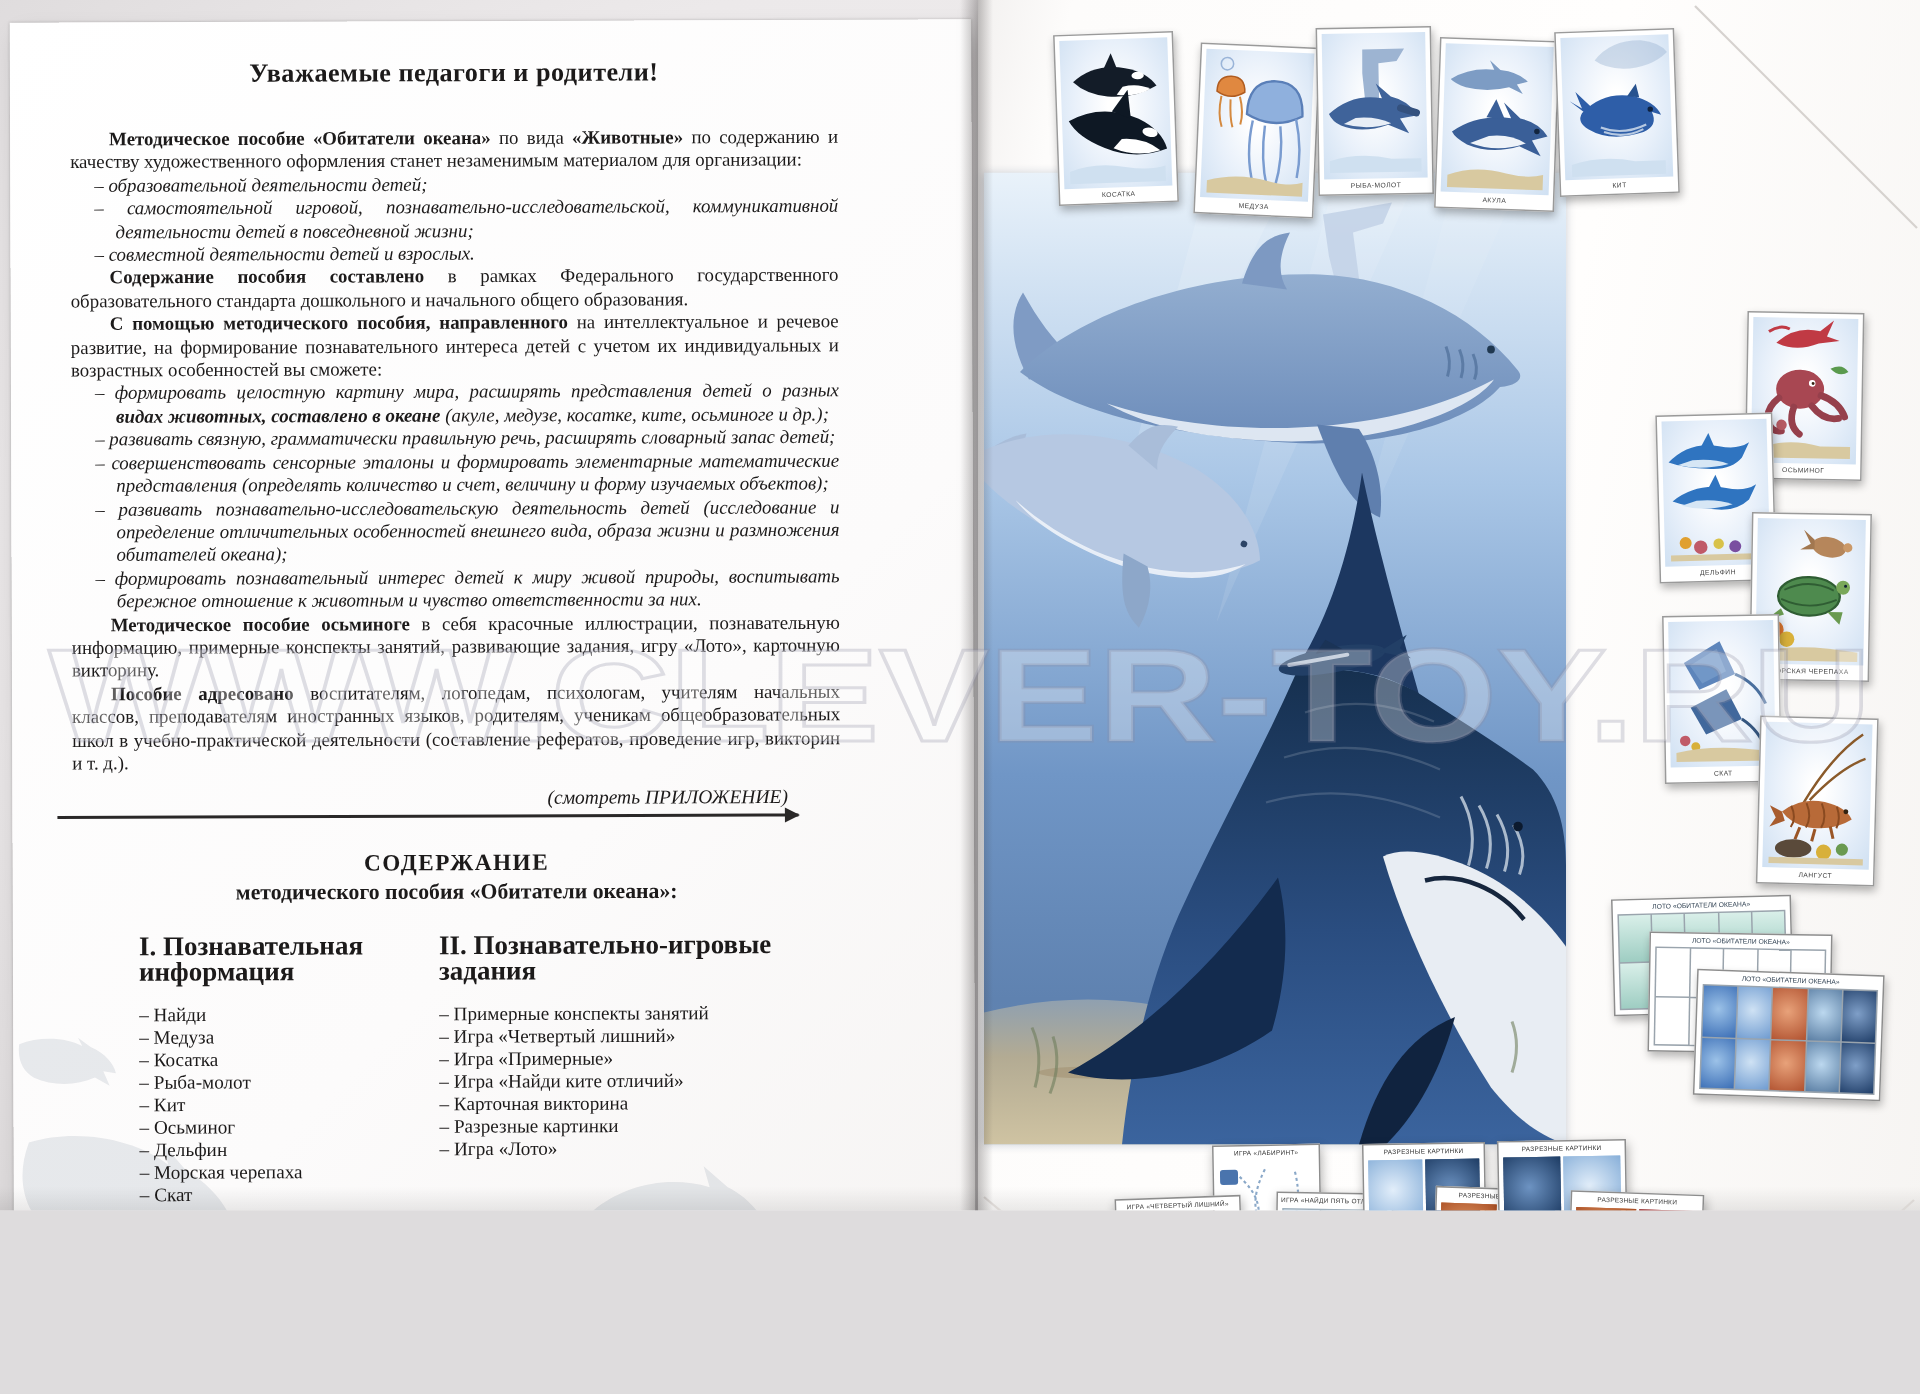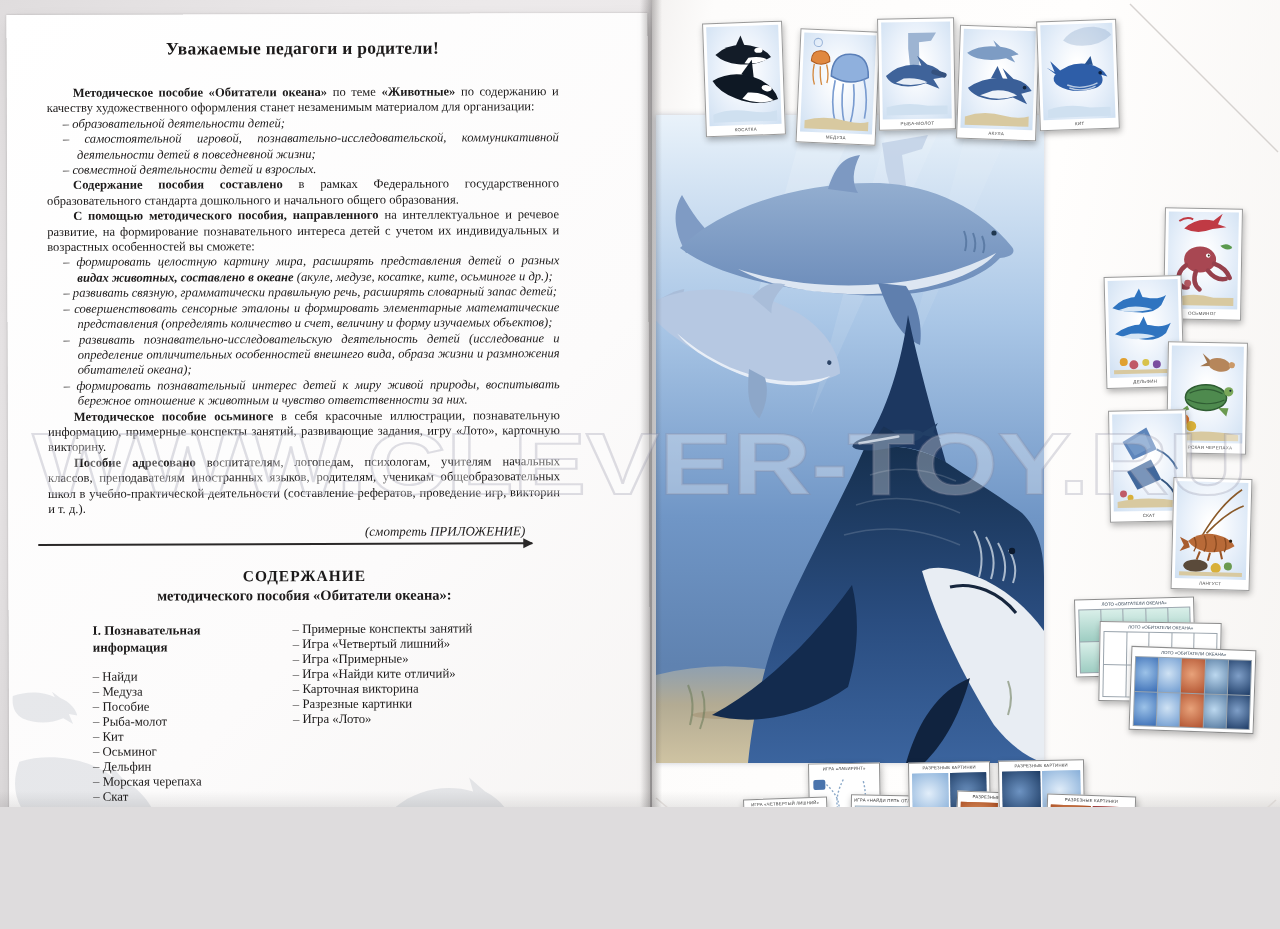--- a/index.html
+++ b/index.html
@@ -20,21 +20,21 @@
   .b{font-weight:bold;}
   .appendix{font-size:13px;font-style:italic;text-align:right;margin:8px 35px 3px 0;}
   .arrow-line{position:relative;height:2px;margin:2px 28px 0 -10px;background:#2a2828;}
   .arrow-line::after{content:"";position:absolute;right:-1px;top:-4px;border-left:10px solid #2a2828;
     border-top:5px solid transparent;border-bottom:5px solid transparent;}
   .toc-h1{font-size:15.5px;font-weight:bold;text-align:center;margin:22px 0 2px 0;letter-spacing:1px;}
   .toc-h2{font-size:14.5px;font-weight:bold;text-align:center;margin:0 0 18px 0;}
   .toc-cols{display:flex;}
   .toc-col1{margin-left:44px;width:200px;}
   .toc-col2{width:260px;}
-  .toc-head{font-size:13px;font-weight:bold;line-height:16.5px;margin-bottom:14px;white-space:pre-line;}
+  .toc-head{font-size:18px;font-weight:bold;line-height:16.5px;margin-bottom:14px;white-space:pre-line;}
   .toc-item{font-size:12.8px;line-height:14.9px;}
   
   .sketch{position:absolute;opacity:.13;pointer-events:none;}
   
   .page-right{position:absolute;left:652px;top:0;width:628px;height:915px;
     background:linear-gradient(100deg,#f3f1f0 0%,#fdfcfb 8%,#fffefd 55%,#f6f4f2 100%);
     box-shadow:0 3px 14px rgba(0,0,0,.2);}
   .spine-shadow{position:absolute;left:640px;top:0;width:22px;height:929px;
     background:linear-gradient(90deg,rgba(0,0,0,0) 0%,rgba(60,55,55,.30) 55%,rgba(0,0,0,0) 100%);z-index:30;}
   .folds{position:absolute;left:0;top:0;width:628px;height:915px;z-index:1;}
@@ -110,21 +110,21 @@
     </svg>
     <svg class="sketch" style="left:368px;top:762px;width:140px;height:148px;" viewBox="0 0 140 148">
       <g fill="#5a6a80">
         <path d="M6,44 C26,18 62,6 96,16 L92,2 L108,16 C124,24 134,38 136,52 C110,66 70,70 38,60 C22,54 10,50 6,44 Z"></path>
         <path d="M6,44 C26,18 62,6 96,16 L92,2 L108,16 C124,24 134,38 136,52 C110,66 70,70 38,60 C22,54 10,50 6,44 Z" transform="translate(16,64) scale(.9) rotate(14 70 40)"></path>
       </g>
     </svg>
 
     <div class="lp-inner">
       <h1 class="lp-title">Уважаемые педагоги и родители!</h1>
-      <p class="body ind"><span class="b">Методическое пособие «Обитатели океана»</span><span> по теме </span><span class="b">«Животные»</span><span> по содержанию и качеству художественного оформления станет незаменимым материалом для организации:</span></p>
+      <p class="body ind"><span class="b">Методическое пособие «Обитатели океана»</span><span> по вида </span><span class="b">«Животные»</span><span> по содержанию и качеству художественного оформления станет незаменимым материалом для организации:</span></p>
       <div class="bullet">– образовательной деятельности детей;</div>
       <div class="bullet">– самостоятельной игровой, познавательно-исследовательской, коммуникативной деятельности детей в повседневной жизни;</div>
       <div class="bullet">– совместной деятельности детей и взрослых.</div>
       <p class="body ind"><span class="b">Содержание пособия составлено</span><span> в рамках Федерального государственного образовательного стандарта дошкольного и начального общего образования.</span></p>
       <p class="body ind"><span class="b">С помощью методического пособия, направленного</span><span> на интеллектуальное и речевое развитие, на формирование познавательного интереса детей с учетом их индивидуальных и возрастных особенностей вы сможете:</span></p>
       <div class="bullet"><span>– формировать целостную картину мира, расширять представления детей о разных </span><span class="b">видах животных, составлено в океане</span><span> (акуле, медузе, косатке, ките, осьминоге и др.);</span></div>
       <div class="bullet">– развивать связную, грамматически правильную речь, расширять словарный запас детей;</div>
       <div class="bullet">– совершенствовать сенсорные эталоны и формировать элементарные математические представления (определять количество и счет, величину и форму изучаемых объектов);</div>
       <div class="bullet">– развивать познавательно-исследовательскую деятельность детей (исследование и определение отличительных особенностей внешнего вида, образа жизни и размножения обитателей океана);</div>
       <div class="bullet">– формировать познавательный интерес детей к миру живой природы, воспитывать бережное отношение к животным и чувство ответственности за них.</div>
@@ -133,30 +133,32 @@
       <div class="appendix">(смотреть ПРИЛОЖЕНИЕ)</div>
       <div class="arrow-line"></div>
       <div class="toc-h1">СОДЕРЖАНИЕ</div>
       <div class="toc-h2">методического пособия «Обитатели океана»:</div>
       <div class="toc-cols">
         <div class="toc-col1">
           <div class="toc-head">I. Познавательная
 информация</div>
           <div class="toc-item">– Найди</div>
           <div class="toc-item">– Медуза</div>
-          <div class="toc-item">– Пособие</div>
+          <div class="toc-item">– Косатка</div>
           <div class="toc-item">– Рыба-молот</div>
           <div class="toc-item">– Кит</div>
           <div class="toc-item">– Осьминог</div>
           <div class="toc-item">– Дельфин</div>
           <div class="toc-item">– Морская черепаха</div>
           <div class="toc-item">– Скат</div>
           <div class="toc-item">– Лангуст</div>
         </div>
         <div class="toc-col2">
+          <div class="toc-head">II. Познавательно-игровые
+задания</div>
           <div class="toc-item">– Примерные конспекты занятий</div>
           <div class="toc-item">– Игра «Четвертый лишний»</div>
           <div class="toc-item">– Игра «Примерные»</div>
           <div class="toc-item">– Игра «Найди ките отличий»</div>
           <div class="toc-item">– Карточная викторина</div>
           <div class="toc-item">– Разрезные картинки</div>
           <div class="toc-item">– Игра «Лото»</div>
         </div>
       </div>
     </div>

